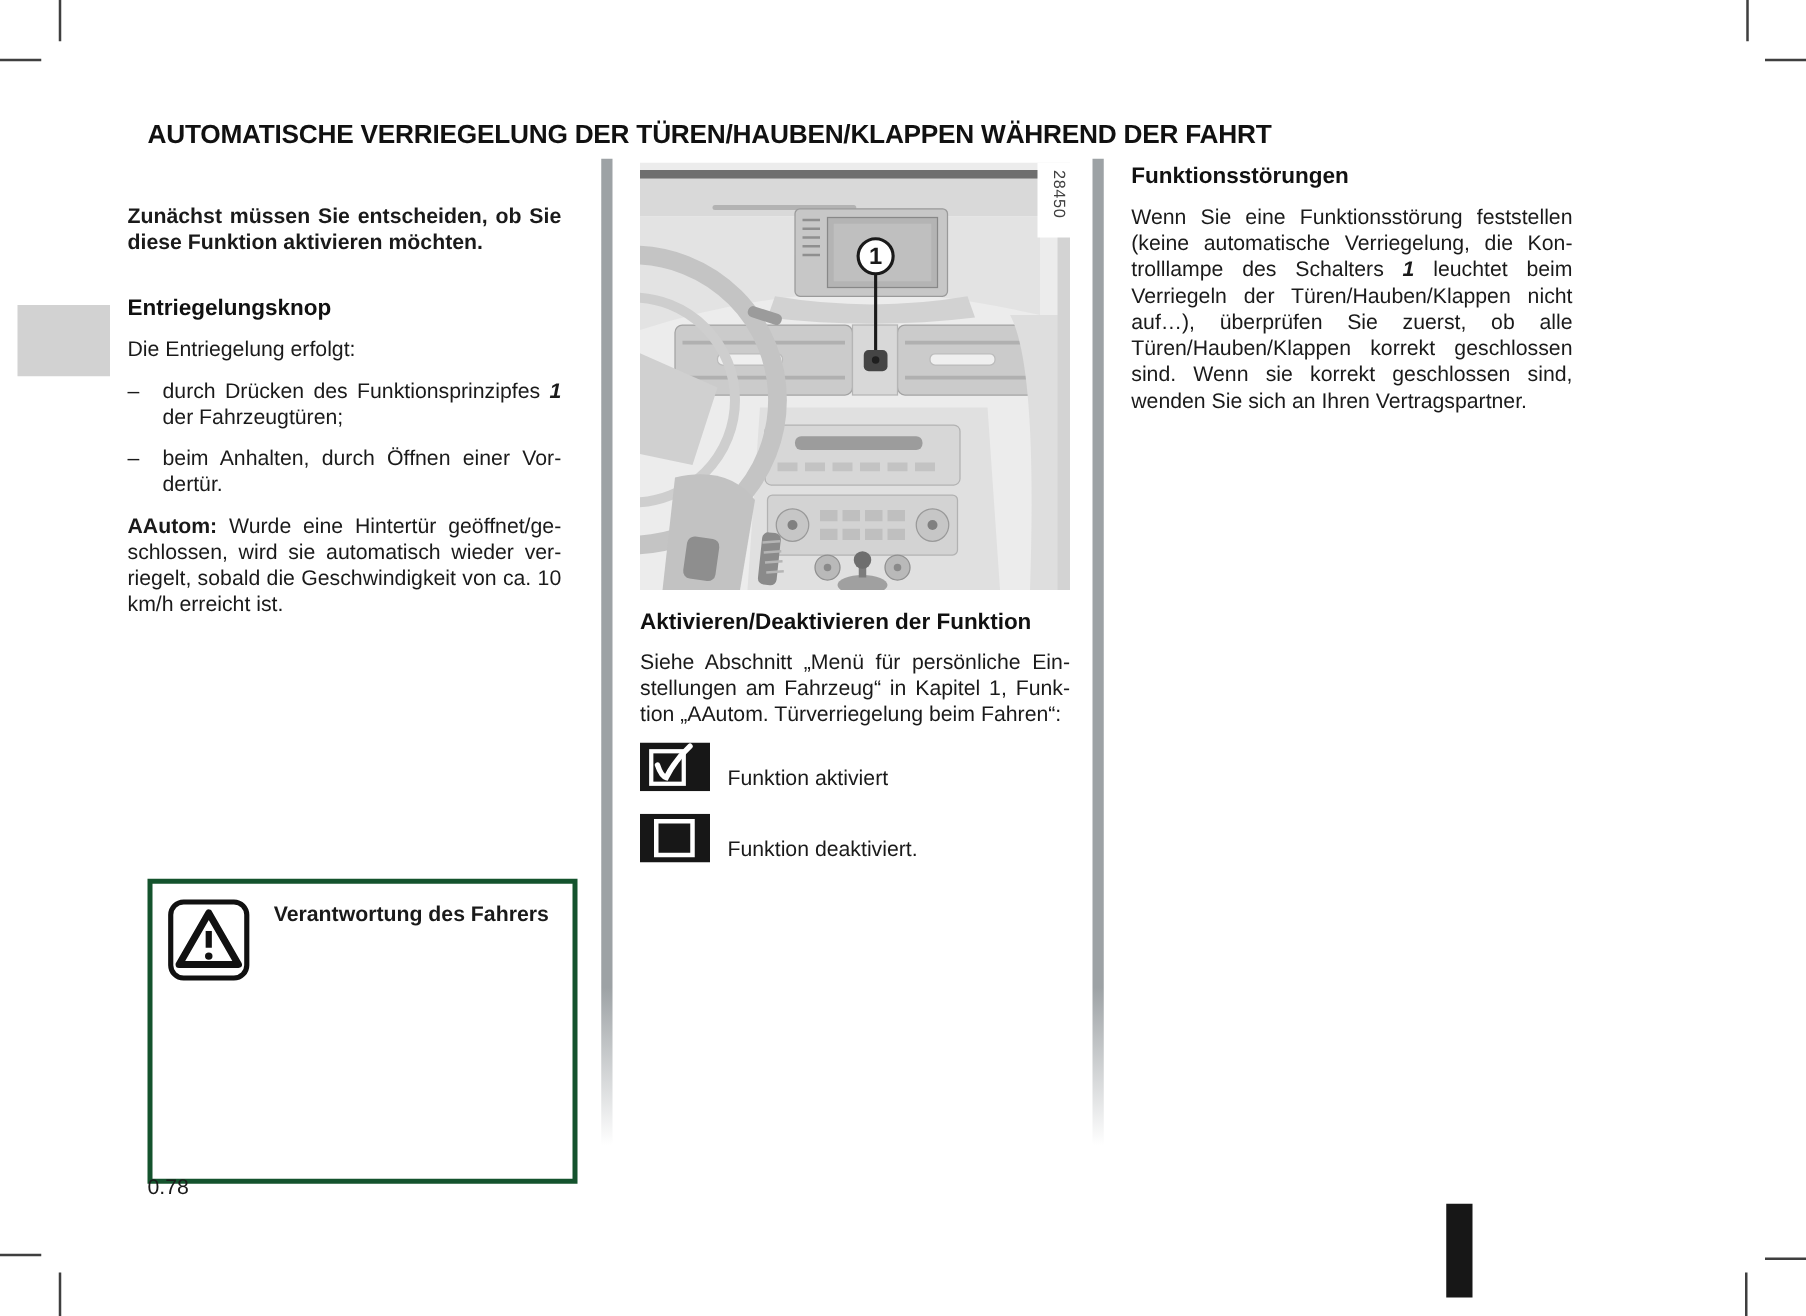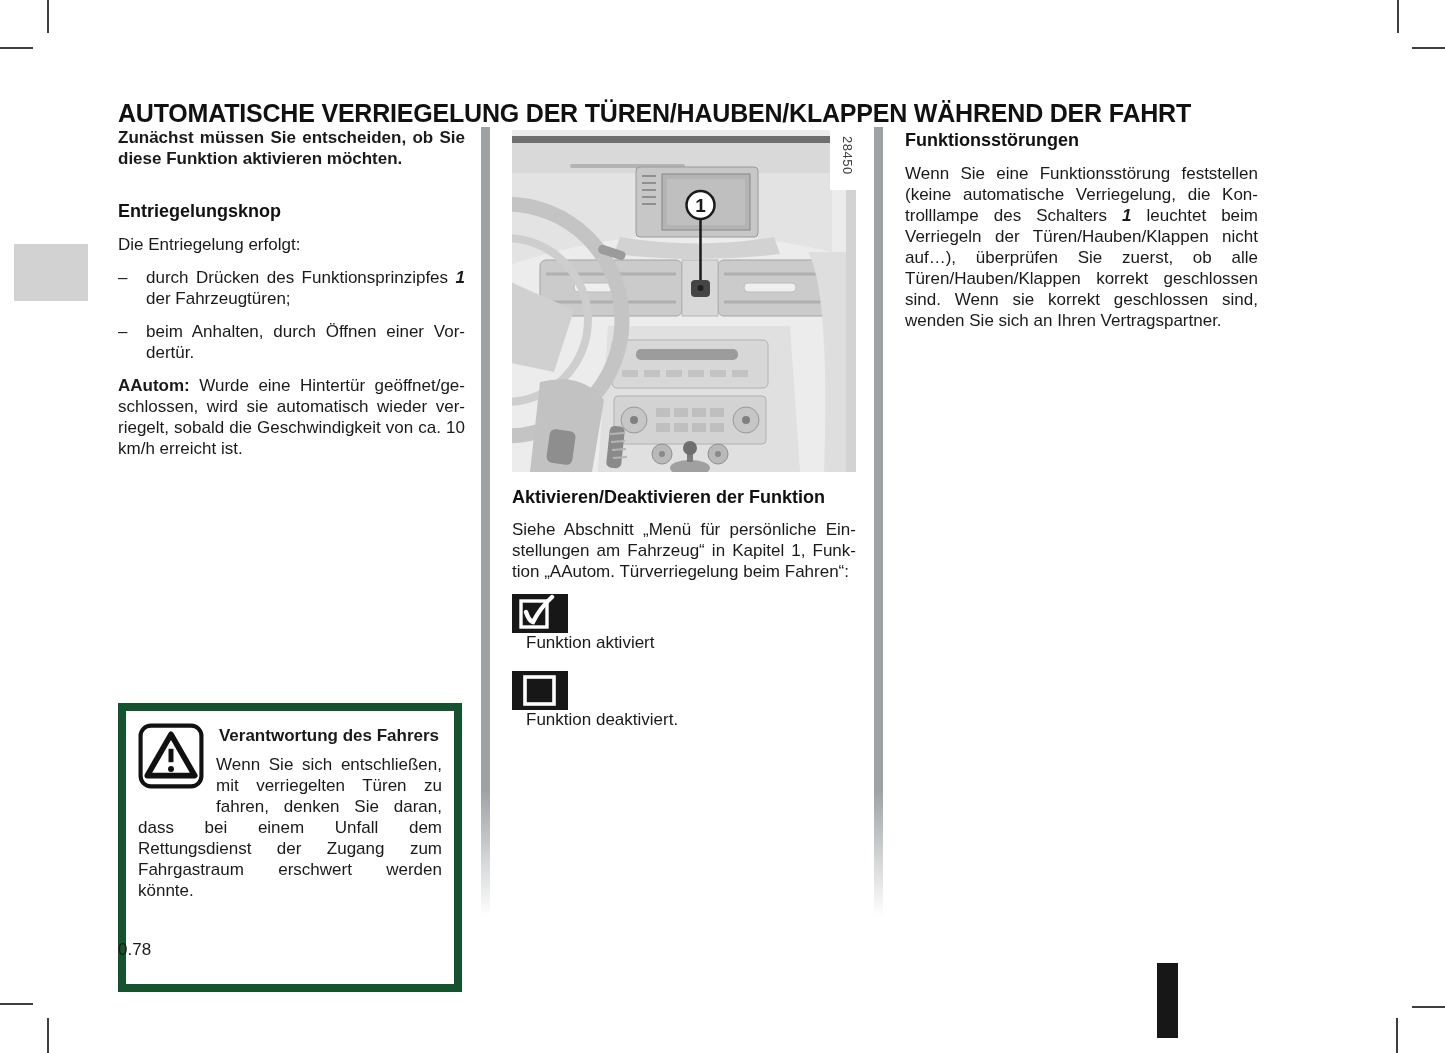--- a/index.html
+++ b/index.html
@@ -2,51 +2,51 @@
 <html><head>
 <meta charset="utf-8">
 <style>
   html,body{margin:0;padding:0;}
   body{
     width:1445px;height:1053px;position:relative;background:#ffffff;
     font-family:"Liberation Sans",sans-serif;color:#1a1a1a;overflow:hidden;
   }
   .mark{position:absolute;background:#3f3f3f;}
   #page-title{
-    position:absolute;left:118px;top:82px;font-size:25px;font-weight:bold;
+    position:absolute;left:118px;top:82px;font-size:21px;font-weight:bold;
     letter-spacing:-0.2px;white-space:nowrap;color:#111;
   }
   .col{position:absolute;top:127px;}
-  #col-left{left:118px;width:347px;}
+  #col-left{left:102px;width:347px;margin-top:35px;}
   #col-mid{left:512px;top:130px;width:344px;}
   #col-right{left:905px;width:353px;}
   .divider{
     position:absolute;top:127px;width:9px;height:789px;
     background:linear-gradient(to bottom,#9da2a5 0%,#9da2a5 84%,rgba(157,162,165,0) 100%);
   }
   #divider-1{left:481px;}
   #divider-2{left:874px;}
   p{margin:0 0 12px;font-size:17px;line-height:21px;text-align:justify;hyphens:manual;}
   .bold{font-weight:bold;}
   h2{font-size:18px;line-height:26px;font-weight:bold;margin:0 0 10px;color:#111;}
   #funktionsprinzip-heading{margin-top:29px;}
   .bullet{display:flex;margin:0 0 12px;}
   .bullet .dash{flex:0 0 28px;font-size:17px;line-height:21px;}
   .bullet p{margin:0;flex:1;}
   
   #warning-box{
-    position:absolute;left:118px;top:703px;width:344px;height:289px;
-    border:8px solid #14532d;box-sizing:border-box;padding:10px 12px;background:#fff;
+    position:absolute;left:118px;top:703px;width:344px;height:244px;
+    border:4px solid #14532d;box-sizing:border-box;padding:10px 12px;background:#fff;
   }
   .warn-icon{float:left;width:66px;height:66px;margin:2px 12px 24px 0;}
   .warn-title{font-size:17px;line-height:21px;font-weight:bold;text-align:center;margin:4px 0 8px;}
   
   #figure{position:relative;width:344px;height:342px;}
   #activate-heading{margin:12px 0 9px;}
-  .opt-row{display:flex;align-items:flex-start;margin-top:12px;flex-direction:column;}
+  .opt-row{display:flex;align-items:flex-end;margin-top:12px;}
   .opt-row.second{margin-top:18px;}
   .opt-label{margin-left:14px;font-size:17px;}
   #page-number{position:absolute;left:118px;top:940px;font-size:17px;}
   #chapter-edge-block{position:absolute;left:14px;top:244px;width:74px;height:57px;background:#d2d2d2;}
   #thumb-tab{position:absolute;left:1157px;top:963px;width:21px;height:75px;background:#171717;}
 </style>
 </head>
 <body>
 
 <div class="mark" style="left:47px;top:0;width:2px;height:33px;"></div>
@@ -82,21 +82,20 @@
 </div>
 
 <div id="warning-box">
   <svg class="warn-icon" viewBox="0 0 64 64">
     <rect x="2.5" y="2.5" width="59" height="59" rx="10" fill="#ffffff" stroke="#111111" stroke-width="4"></rect>
     <path d="M32 11 L55 51 L9 51 Z" fill="none" stroke="#111111" stroke-width="5.5" stroke-linejoin="round"></path>
     <rect x="29.6" y="25" width="4.8" height="13" fill="#111111"></rect>
     <circle cx="32" cy="44.5" r="2.9" fill="#111111"></circle>
   </svg>
   <div class="warn-title">Verantwortung des Fahrers</div>
-  <p style="margin:0;">Wenn Sie sich entschließen, mit verriegelten Türen zu fahren, denken Sie daran, dass bei einem Unfall dem Rettungsdienst der Zugang zum Fahrgastraum erschwert werden könnte.</p>
 </div>
 
 <div id="page-number">0.78</div>
 
 <div class="col" id="col-mid">
   <div id="figure">
     <svg viewBox="0 0 344 342" width="344" height="342">
       <rect width="344" height="342" fill="#ececec"></rect>
 
       <rect x="0" y="6" width="320" height="7" fill="#6f6f6f"></rect>

